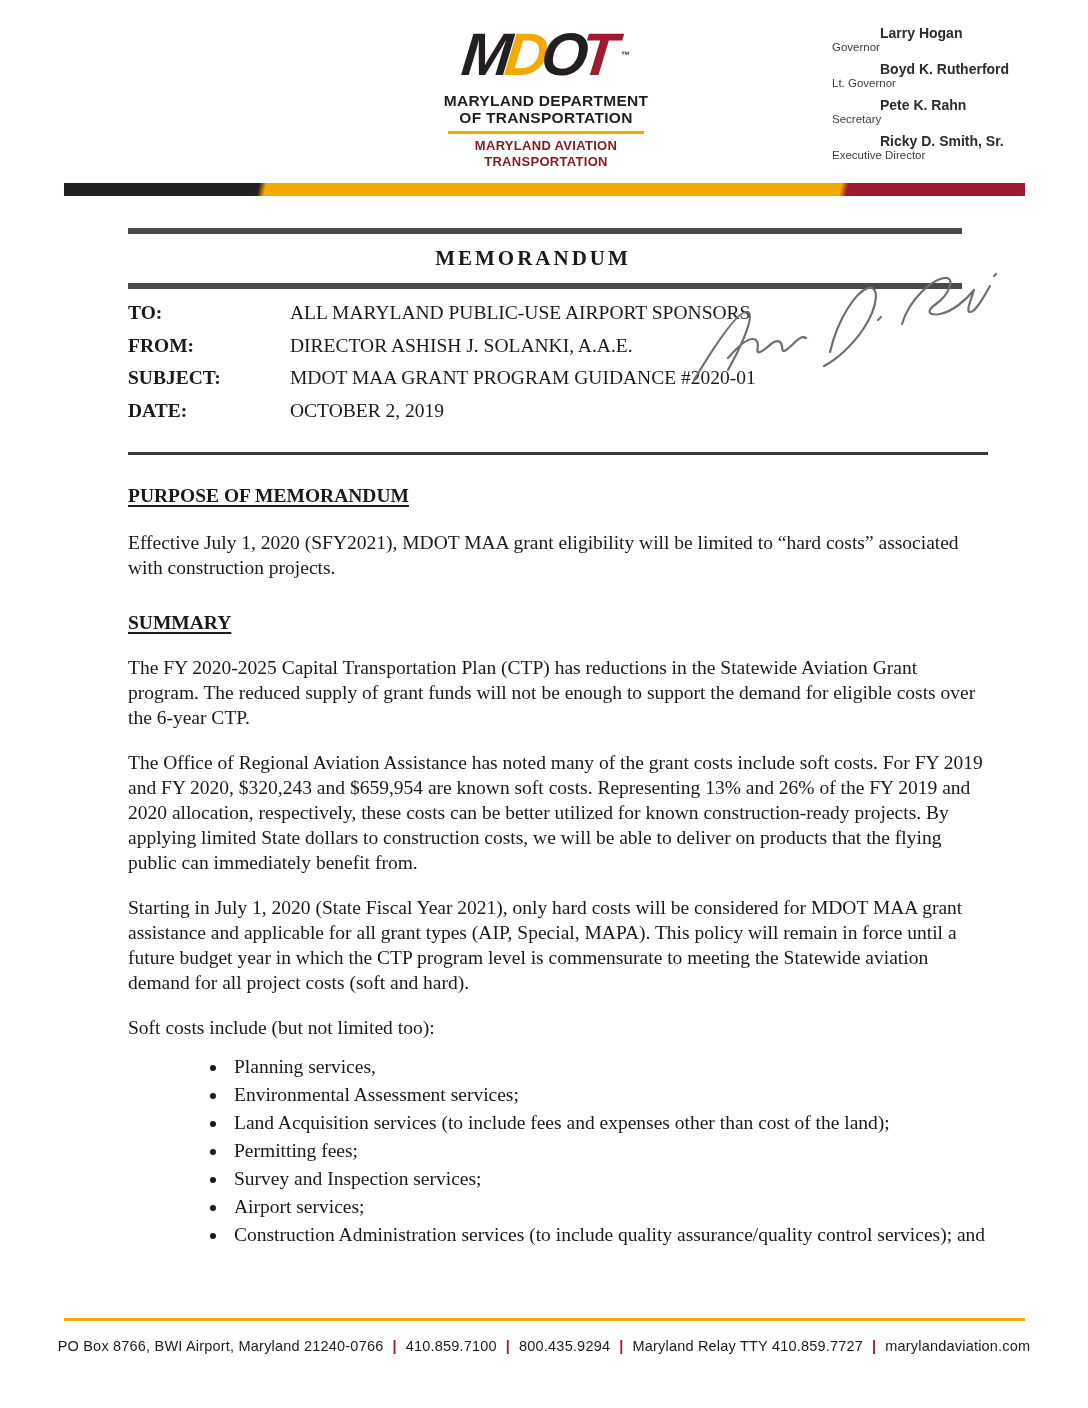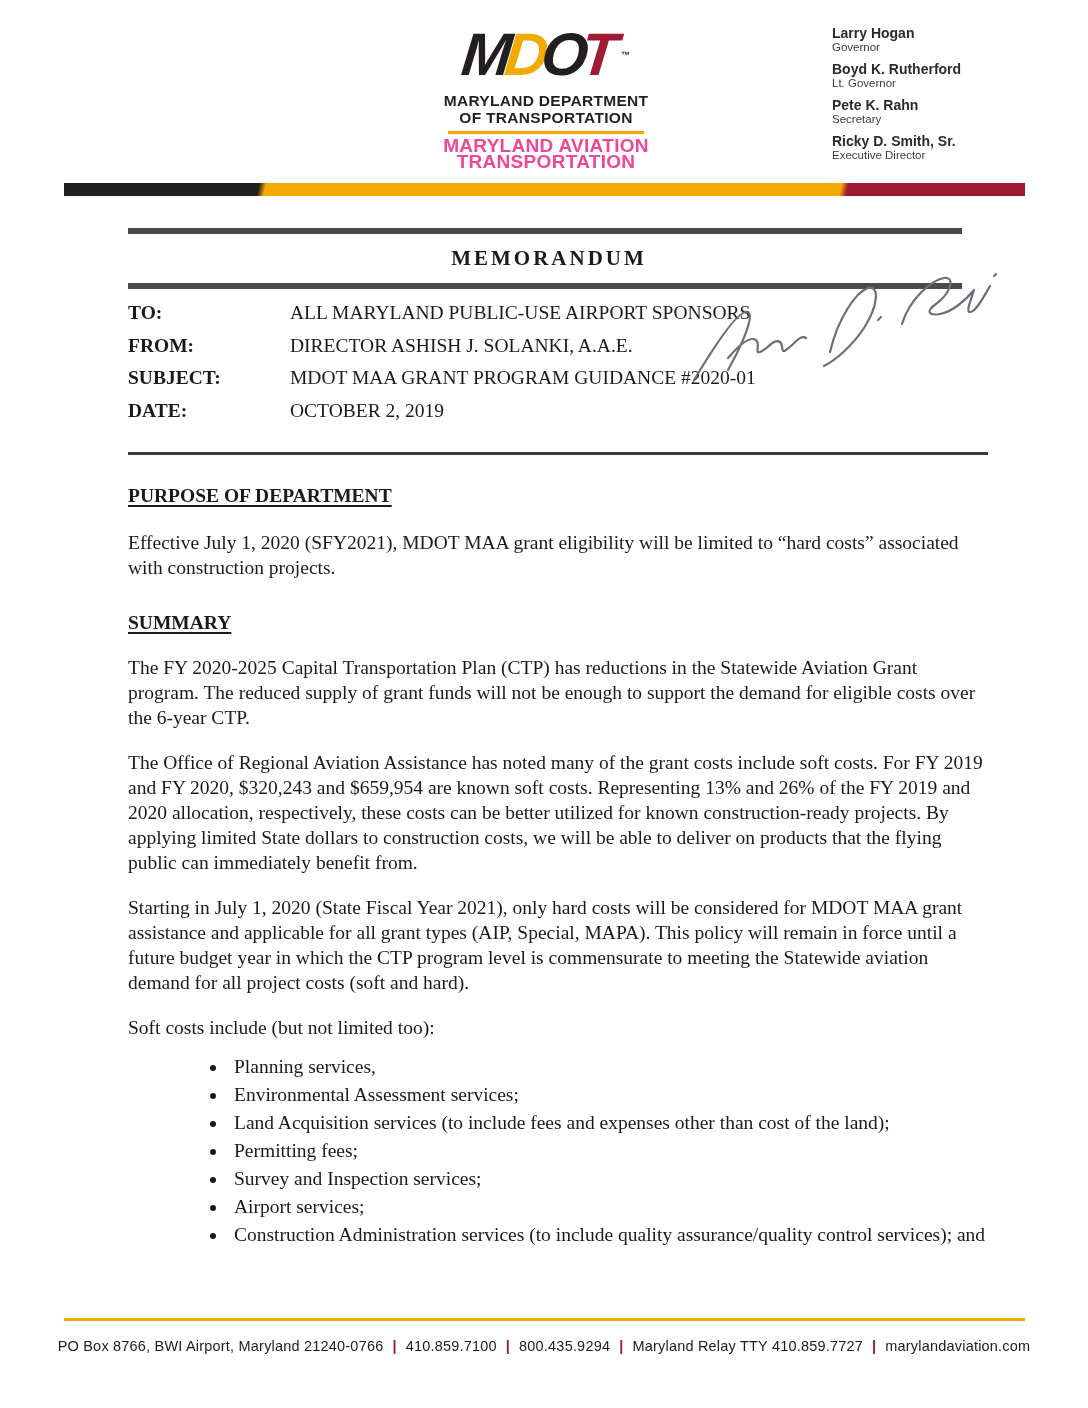--- a/index.html
+++ b/index.html
@@ -32,46 +32,46 @@
   .mdot-tm{font-size:9px;font-style:normal;font-weight:700;letter-spacing:0;color:#231F20;align-self:flex-end;margin-left:10px;}
   .dept-name{
     margin-top:8px;
     font-family:"Liberation Sans", sans-serif;
     font-weight:700;font-size:15.5px;line-height:17px;
     color:#231F20;letter-spacing:.3px;
   }
   .gold-divider{width:196px;height:3px;background:#F2A900;margin:5px auto 4px auto;}
   .division-name{
     font-family:"Liberation Sans", sans-serif;
-    font-weight:700;font-size:19px;line-height:16px;
-    color:#ec4899;letter-spacing:.3px;
+    font-weight:700;font-size:13px;line-height:16px;
+    color:#7f1d1d;letter-spacing:.3px;
   }
 
   .officials{
     position:absolute;left:832px;top:26px;width:230px;
     font-family:"Liberation Sans", sans-serif;
   }
   .official{margin-bottom:8px;}
-  .official .name{font-weight:700;font-size:14px;line-height:15px;color:#2b2b2b;}
+  .official .name{font-weight:700;font-size:14px;line-height:15px;color:#2b2b2b;margin-left:48px;}
   .official .title{font-size:11.5px;line-height:13px;color:#3c3c3c;}
 
   .tri-bar{
     position:absolute;left:64px;top:183px;width:961px;height:13px;
     background:linear-gradient(103deg,
       #231F20 0%, #231F20 20.3%,
       #F2A900 21%, #F2A900 80.7%,
       #9E1B32 81.4%, #9E1B32 100%);
   }
 
   
   .rule-thick{position:absolute;left:128px;width:834px;height:6px;background:#4a4a4a;}
   .rule-a{top:228px;}
   .rule-b{top:283px;}
   .memo-title{
-    position:absolute;left:132px;top:246px;width:834px;
+    position:absolute;left:116px;top:246px;width:834px;
     text-align:center;font-weight:700;font-size:21px;letter-spacing:3px;
   }
   .memo-fields{position:absolute;left:128px;top:302px;width:860px;}
   .memo-row{display:flex;margin-bottom:10.5px;font-size:19.5px;line-height:22px;}
   .memo-row .lbl{width:162px;font-weight:700;}
   .signature{position:absolute;left:688px;top:262px;width:316px;height:126px;pointer-events:none;}
   .rule-thin{position:absolute;left:128px;top:452px;width:860px;height:3px;background:#3a3a3a;}
 
   
   .memo-body{
@@ -172,21 +172,21 @@
   <svg class="signature" viewBox="0 0 316 126" fill="none" stroke="#6e6e78" stroke-width="2.2" stroke-linecap="round" stroke-linejoin="round">
     <path d="M6 118 C 30 78, 52 46, 60 50 C 68 55, 48 94, 40 108 M40 96 C 52 82, 62 74, 68 78 C 73 82, 66 92, 72 90 C 80 87, 86 76, 92 80 C 96 83, 92 92, 98 88 C 106 83, 112 72, 118 76"></path>
     <path d="M142 90 C 150 56, 168 30, 180 26 C 192 23, 190 44, 176 66 C 164 84, 148 98, 136 104"></path>
     <path d="M190 58 l3 -3"></path>
     <path d="M214 62 C 222 36, 244 18, 256 16 C 268 14, 262 32, 248 42 C 238 49, 240 54, 252 52 C 264 50, 278 38, 286 28 M286 28 C 282 40, 278 50, 282 50 C 288 50, 296 34, 302 24 M306 14 l2 -2"></path>
   </svg>
 
   <div class="rule-thin"></div>
 
   <div class="memo-body">
-    <h2>PURPOSE OF DEPARTMENT</h2>
+    <h2>PURPOSE OF MEMORANDUM</h2>
     <p class="first">Effective July 1, 2020 (SFY2021), MDOT MAA grant eligibility will be limited to “hard costs” associated with construction projects.</p>
 
     <h2 class="gap">SUMMARY</h2>
     <p>The FY 2020-2025 Capital Transportation Plan (CTP) has reductions in the Statewide Aviation Grant program.  The reduced supply of grant funds will not be enough to support the demand for eligible costs over the 6-year CTP.</p>
     <p>The Office of Regional Aviation Assistance has noted many of the grant costs include soft costs.  For FY 2019 and FY 2020, $320,243 and $659,954 are known soft costs.  Representing 13% and 26% of the FY 2019 and 2020 allocation, respectively, these costs can be better utilized for known construction-ready projects.  By applying limited State dollars to construction costs, we will be able to deliver on products that the flying public can immediately benefit from.</p>
     <p>Starting in July 1, 2020 (State Fiscal Year 2021), only hard costs will be considered for MDOT MAA grant assistance and applicable for all grant types (AIP, Special, MAPA).  This policy will remain in force until a future budget year in which the CTP program level is commensurate to meeting the Statewide aviation demand for all project costs (soft and hard).</p>
     <p>Soft costs include (but not limited too):</p>
 
     <ul>
       <li>Planning services,</li>

